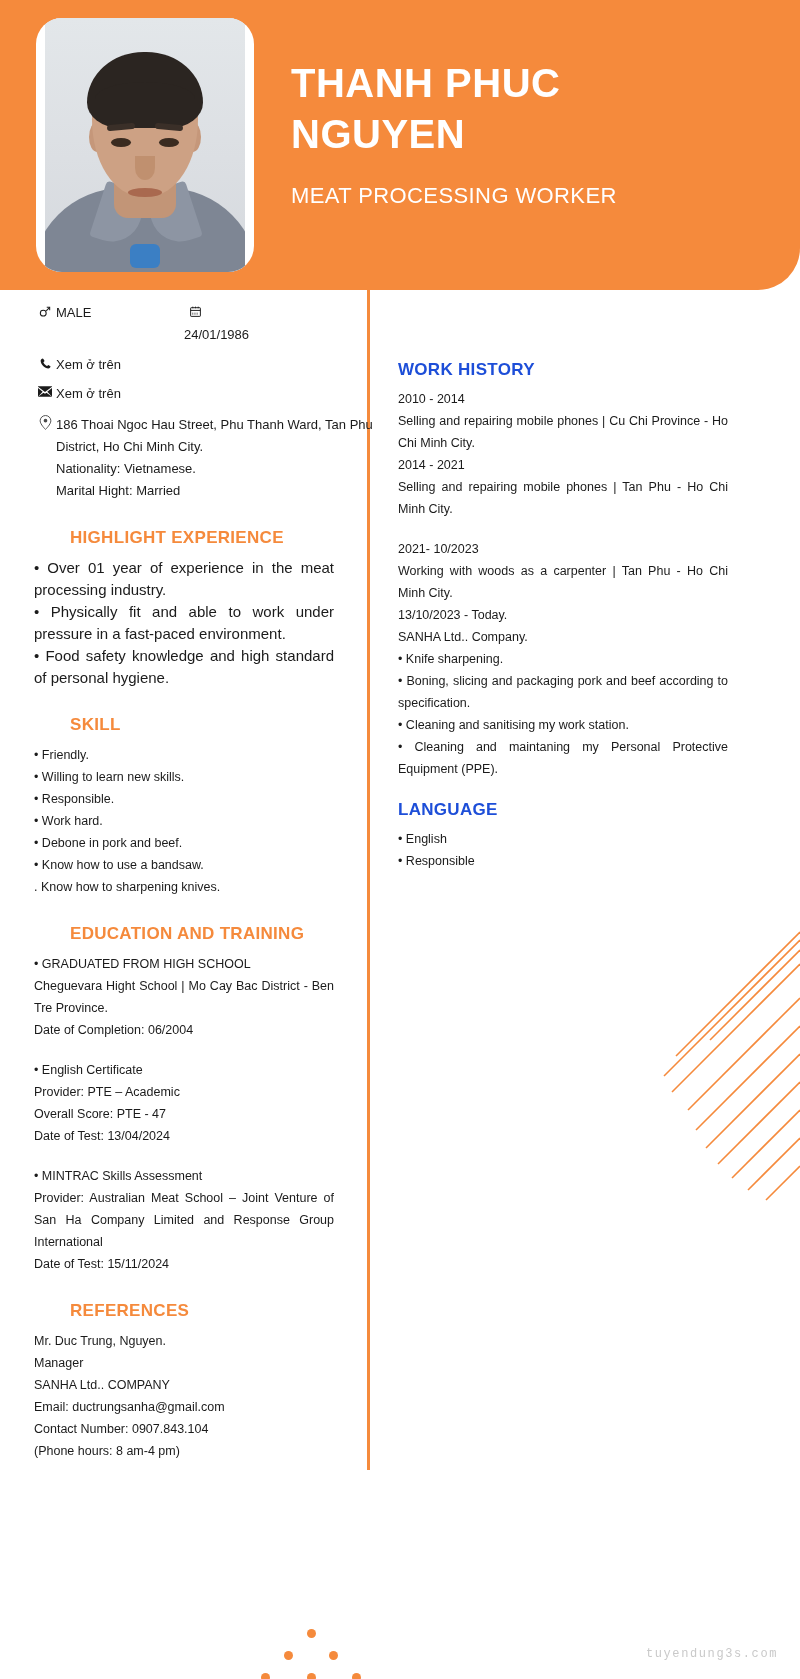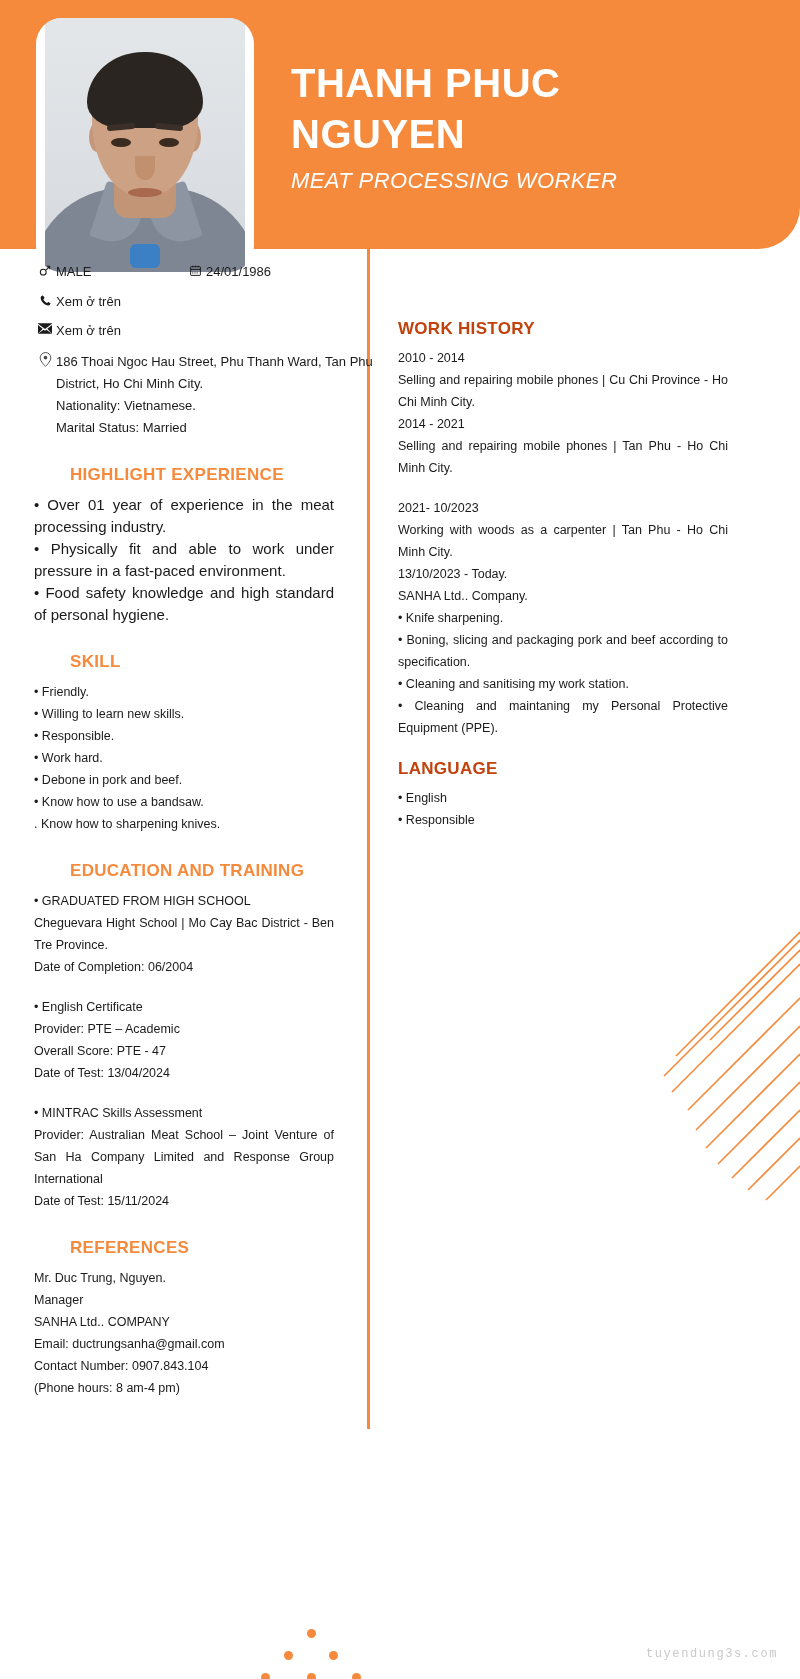--- a/index.html
+++ b/index.html
@@ -11,21 +11,21 @@
     font-family: "Liberation Sans", sans-serif;
     color: #1b1b1b;
     position: relative;
     overflow: hidden;
   }
 
   
   .header {
     position: relative;
     width: 800px;
-    height: 249px;
+    height: 290px;
     background: #f58a3c;
     border-bottom-right-radius: 42px;
     display: flex;
     align-items: center;
   }
 
   .photo-frame {
     position: absolute;
     left: 36px;
     top: 18px;
@@ -127,26 +127,25 @@
     width: 470px;
   }
   .name-line {
     font-size: 40px;
     font-weight: bold;
     color: #ffffff;
     letter-spacing: 0.5px;
     line-height: 51px;
   }
   .job-title {
-    margin-top: 8px;
+    margin-top: 23px;
     font-size: 22px;
     color: #ffffff;
     letter-spacing: 0.4px;
     font-weight: normal;
-    font-style: italic;
   }
 
   
   .columns {
     position: relative;
     width: 800px;
     padding-top: 14px;
   }
   .divider {
     position: absolute;
@@ -183,21 +182,21 @@
     justify-content: center;
     padding-top: 1px;
   }
   .c-text {
     font-size: 13px;
     line-height: 18px;
     color: #1b1b1b;
   }
   .contact-row.inline { margin-bottom: 12px; }
   .inline-left { display: flex; align-items: flex-start; width: 150px; }
-  .inline-right { display: flex; align-items: flex-start; }
+  .inline-right { display: flex; align-items: flex-start; flex-direction: column; }
 
   .addr-block { width: 330px; }
   .addr-block .line { font-size: 13px; line-height: 22px; white-space: nowrap; }
 
   
   .section { margin-top: 26px; }
   .section-title {
     font-size: 17px;
     font-weight: bold;
     color: #f58a3c;
@@ -220,21 +219,21 @@
     font-size: 12.5px;
     line-height: 22px;
     color: #1b1b1b;
     text-align: justify;
   }
   .gap { height: 18px; }
 
   .rsec-title {
     font-size: 17px;
     font-weight: bold;
-    color: #c2410c;
+    color: #1d4ed8;
     letter-spacing: 0.3px;
     margin-bottom: 8px;
   }
 
   
   .hatch {
     position: absolute;
     right: 0px;
     top: 880px;
     width: 240px;
@@ -354,21 +353,21 @@
       <span class="c-icon">
         <svg width="13" height="15" viewBox="0 0 24 28" fill="none" stroke="#4a4a4a" stroke-width="1.8">
           <path d="M12 1 C6.5 1 2 5.4 2 10.8 C2 17.4 12 27 12 27 C12 27 22 17.4 22 10.8 C22 5.4 17.5 1 12 1 Z"></path>
           <circle cx="12" cy="10.6" r="3.4" fill="#4a4a4a" stroke="none"></circle>
         </svg>
       </span>
       <span class="addr-block">
         <span class="line">186 Thoai Ngoc Hau Street, Phu Thanh Ward, Tan Phu</span><br>
         <span class="line">District, Ho Chi Minh City.</span><br>
         <span class="line">Nationality: Vietnamese.</span><br>
-        <span class="line">Marital Status: Married</span>
+        <span class="line">Marital Hight: Married</span>
       </span>
     </div>
 
     <div class="section">
       <div class="section-title">HIGHLIGHT EXPERIENCE</div>
       <div class="para">• Over 01 year of experience in the meat processing industry.</div>
       <div class="para">• Physically fit and able to work under pressure in a fast-paced environment.</div>
       <div class="para">• Food safety knowledge and high standard of personal hygiene.</div>
     </div>
 

